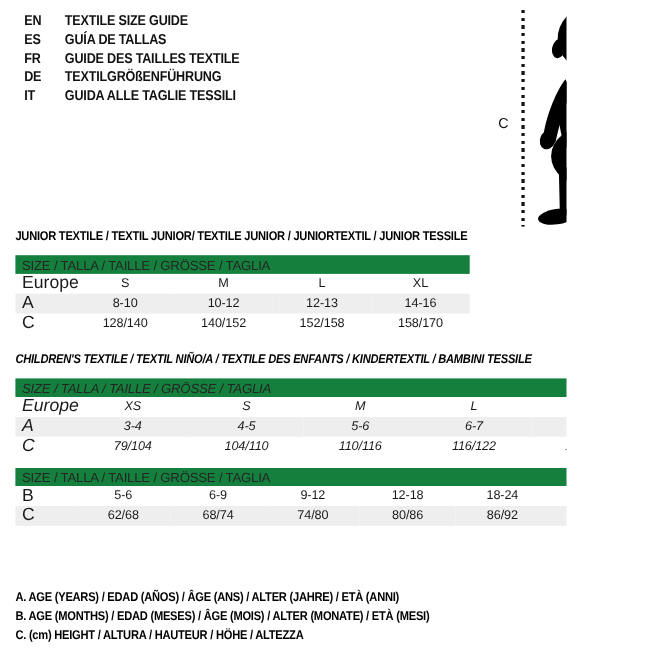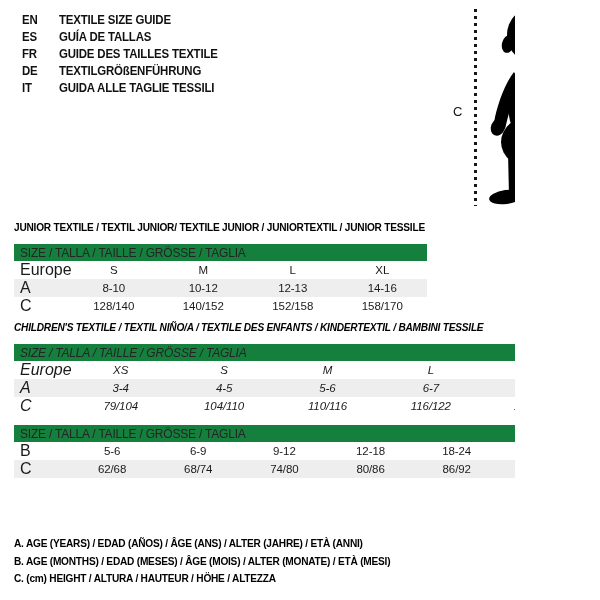--- a/index.html
+++ b/index.html
@@ -26,21 +26,21 @@
   .size-table{border-collapse:collapse;table-layout:fixed;}
   .w-junior{width:413px;}
   .w-wide{width:572px;}
   .size-table col.label-col{width:55px;}
   .size-table thead th{background:#15803d;text-align:left;padding:0 0 0 6px;height:17px;
     font-weight:400;font-size:12px;color:#242424;letter-spacing:-0.2px;white-space:nowrap;overflow:hidden;}
   .size-table tbody th{font-weight:400;text-align:left;padding:0 0 0 6px;font-size:16px;height:16px;color:#1a1a1a;}
   .size-table tbody td{font-weight:400;text-align:center;padding:0;font-size:11.5px;height:16px;
     color:#1a1a1a;letter-spacing:-0.1px;}
   .size-table tr.shaded{background:#eeeeee;}
-  #sec-junior{top:220px;}
+  #sec-junior{top:208px;}
   #sec-children{top:320px;font-style:italic;}
   #sec-babies{top:425px;}
   
   #footnotes{position:absolute;left:14px;top:535px;}
   .footnote{font-weight:700;font-size:11.5px;line-height:17.5px;white-space:nowrap;
     letter-spacing:-0.25px;transform:scaleX(0.88);transform-origin:left center;color:#000;}
   
   .ink{fill:#000;}
   .cut{fill:#fff;}
 </style>

